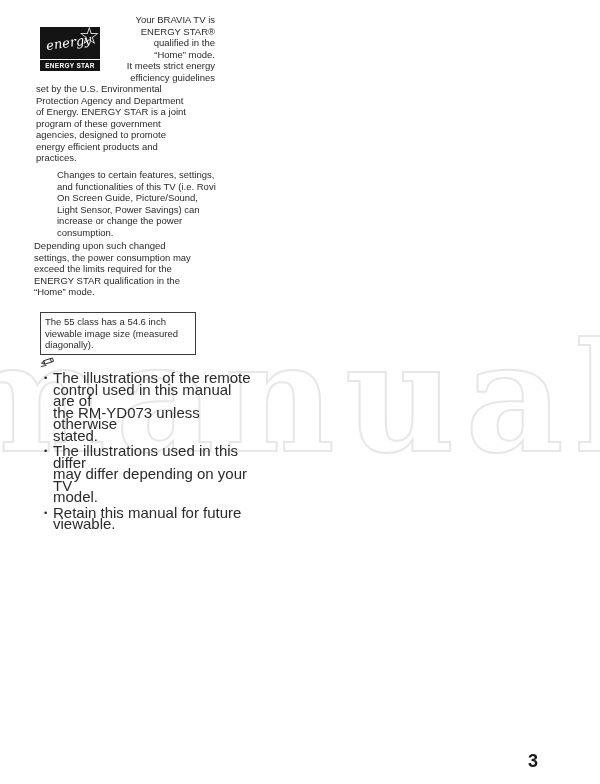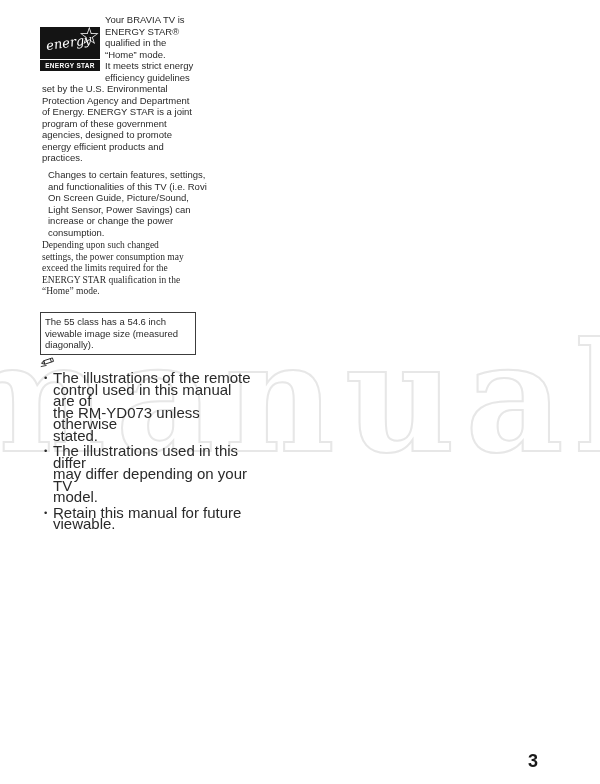--- a/index.html
+++ b/index.html
@@ -67,24 +67,24 @@
     margin-top:1px;
     width:60px; height:11px;
     background:#141414;
     color:#ffffff;
     font-size:6.5px; font-weight:bold;
     letter-spacing:0.3px;
     text-align:center; line-height:11px;
     white-space:nowrap;
   }
 
-  #intro-beside   { left:105px; top:14px;  width:110px; }
-  #intro-rest     { left:42px;  top:83px;  width:205px; }
-  #para-changes   { left:48px;  top:169px; width:205px; }
-  #para-depending { left:42px;  top:240px; width:205px;font-family:Liberation Serif, serif; }
+  #intro-beside   { left:105px; top:14px;  width:110px;text-align:right; }
+  #intro-rest     { left:36px;  top:83px;  width:205px; }
+  #para-changes   { left:57px;  top:169px; width:205px; }
+  #para-depending { left:34px;  top:240px; width:205px; }
 
   .note-box {
     position:absolute;
     left:40px; top:312px;
     width:146px;
     border:1px solid #3c3c3c;
     padding:3px 4px;
     font-size:9.5px; line-height:11.5px;
     white-space:pre-line;
     background:transparent;

